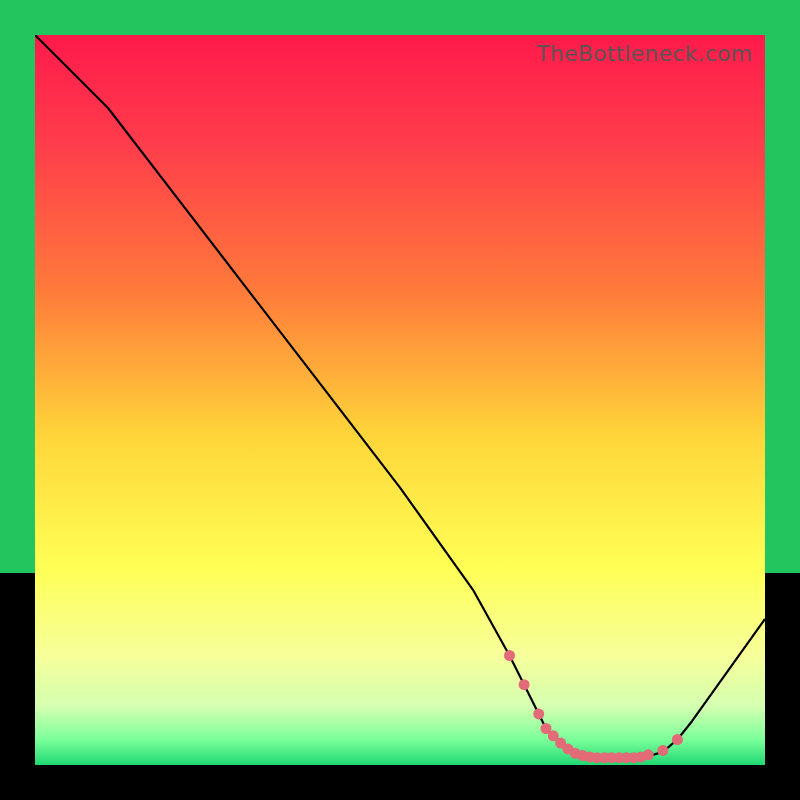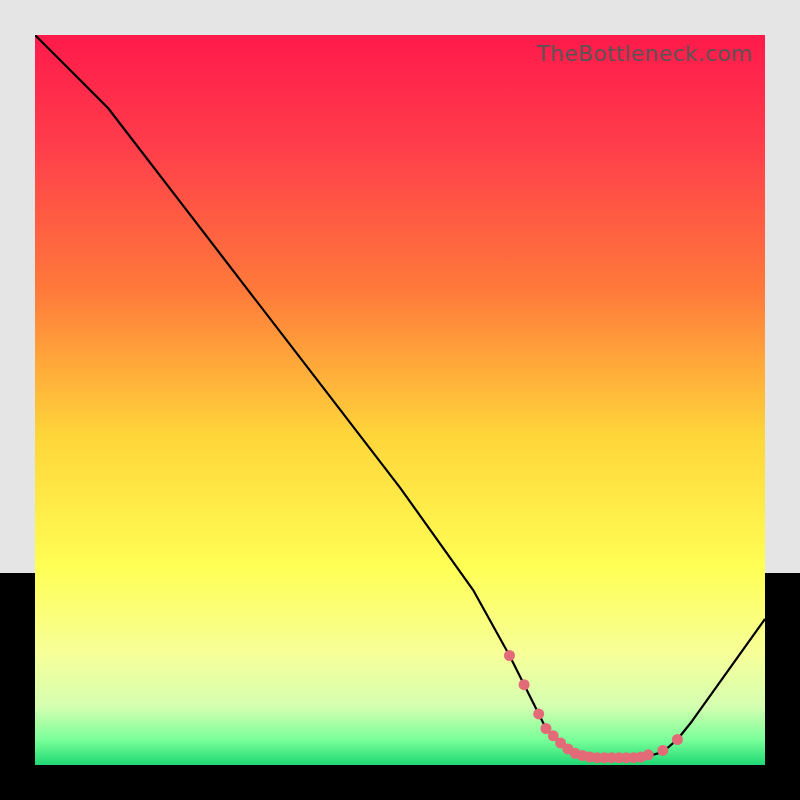--- a/index.html
+++ b/index.html
@@ -8,21 +8,21 @@
     width: 800px;
     height: 800px;
     background: #000;
     overflow: hidden;
     font-family: "DejaVu Sans", "Helvetica Neue", Arial, sans-serif;
   }
   .outer {
     position: relative;
     width: 800px;
     height: 573px;
-    background: #e5e5e5;
+    background: #22c55e;
   }
   .plot {
     position: absolute;
     left: 35px;
     top: 35px;
     width: 730px;
     height: 730px;
     overflow: hidden;
   }
   .gradient {

